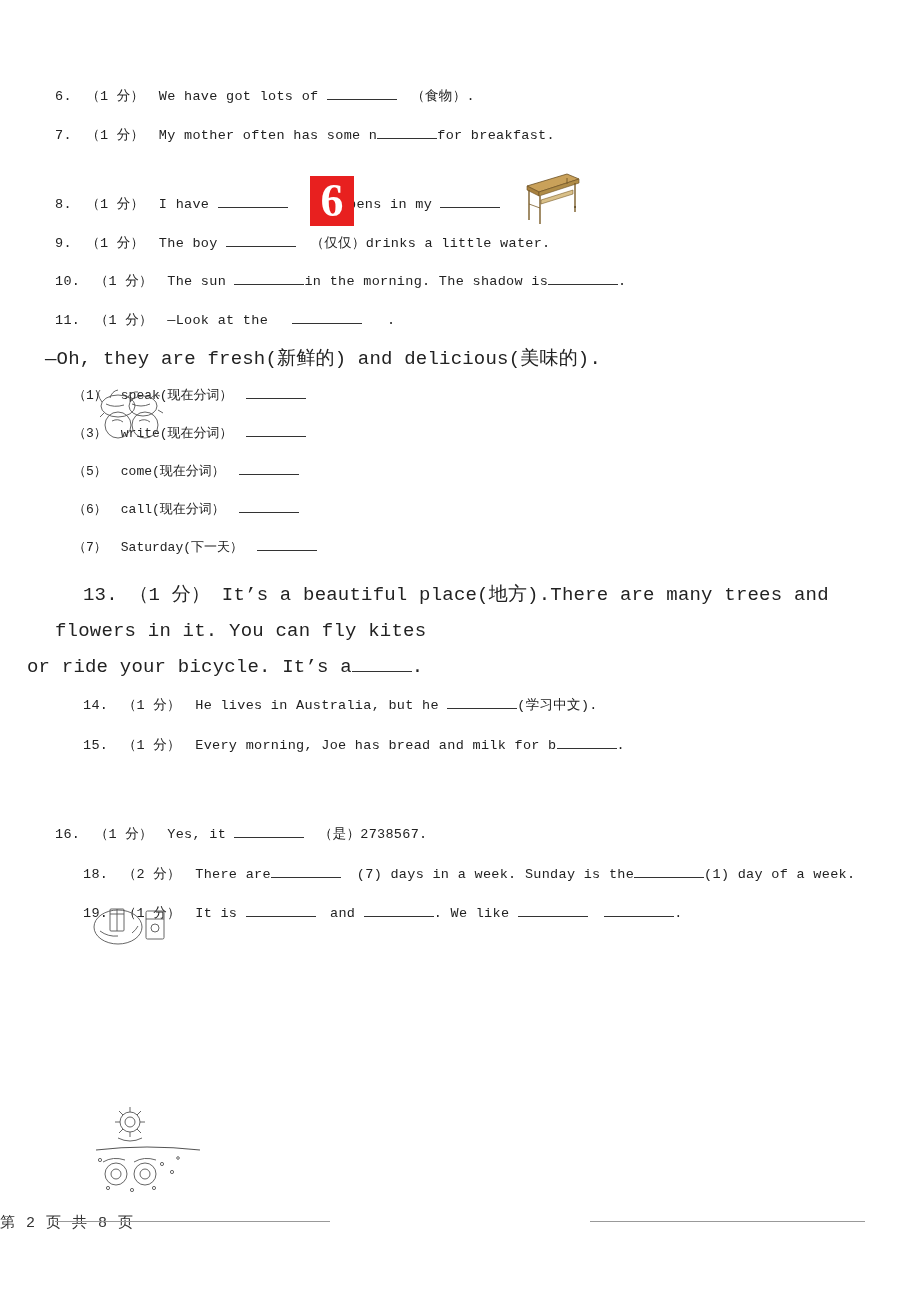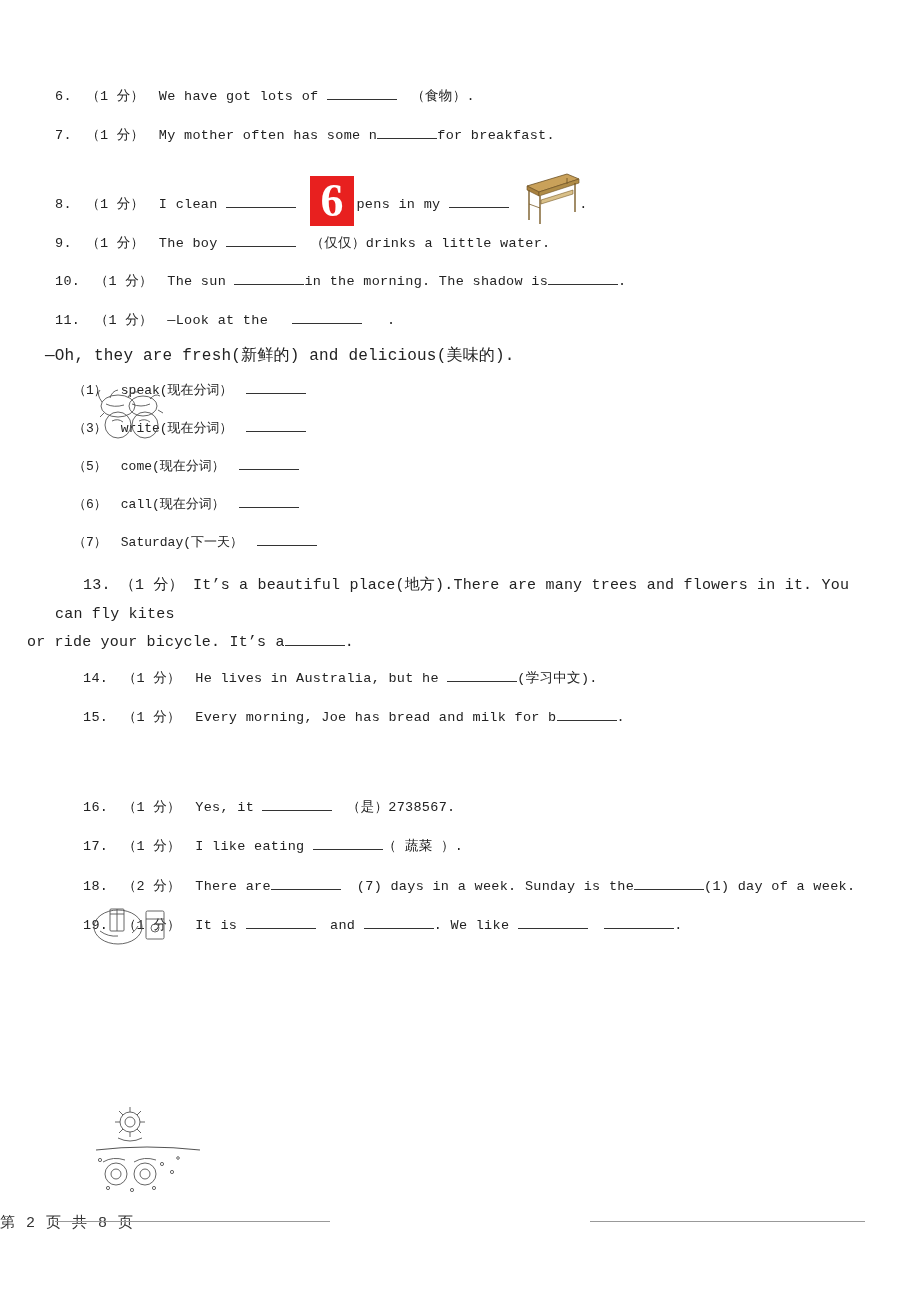--- a/index.html
+++ b/index.html
@@ -57,29 +57,29 @@
   .sub {
     font-size: 13px;
     line-height: 1.0;
     margin: 16px 0 23px 0;
     padding-left: 18px;
     white-space: nowrap;
   }
   .sub .sn { display: inline-block; width: 40px; }
 
   .wrapline {
-    font-size: 15px;
+    font-size: 19px;
     line-height: 1.9;
     margin: 0 0 10px 0;
     letter-spacing: 0.2px;
   }
   .wrapline .ind { display: inline-block; width: 28px; }
 
   .cont {
-    font-size: 16px;
+    font-size: 19px;
     margin: 0 0 4px 0;
     letter-spacing: 0.2px;
     margin-left: -10px;
   }
 
   .footer {
     position: absolute;
     left: 0;
     top: 1205px;
     width: 920px;
@@ -164,21 +164,21 @@
 
     <div class="q">
       <span class="num">7.</span>
       <span class="pts">（1 分）</span>
       <span class="txt">My mother often has some n</span><span class="blank b60"></span><span class="txt" style="margin-left:0">for breakfast.</span>
     </div>
 
     <div class="q" style="margin-bottom:23px;margin-top:54px">
       <span class="num">8.</span>
       <span class="pts">（1 分）</span>
-      <span class="txt">I clean</span>
+      <span class="txt">I have</span>
       <span class="blank b70"></span>
       <span class="txt" style="margin-left:52px">pens in my</span>
       <span class="blank b60"></span>
       <span class="txt" style="margin-left:62px">.</span>
     </div>
 
     <div class="q">
       <span class="num">9.</span>
       <span class="pts">（1 分）</span>
       <span class="txt">The boy</span>
@@ -244,34 +244,28 @@
       <span class="txt">He lives in Australia, but he</span>
       <span class="blank b70"></span><span class="txt" style="margin-left:0">(学习中文).</span>
     </div>
 
     <div class="q" style="margin-left:28px;margin-bottom:18px">
       <span class="num">15.</span>
       <span class="pts">（1 分）</span>
       <span class="txt">Every morning, Joe has bread and milk for b</span><span class="blank b60"></span><span class="txt" style="margin-left:0">.</span>
     </div>
 
-    <div class="q" style="margin-left:28px;margin-top:74px;margin-bottom:24px">
+    <div class="q" style="margin-top:74px;margin-bottom:24px">
       <span class="num">16.</span>
       <span class="pts">（1 分）</span>
       <span class="txt">Yes, it</span>
       <span class="blank b70"></span>
       <span class="txt">（是）2738567.</span>
     </div>
 
-    <div class="q" style="margin-left:28px;margin-bottom:24px">
-      <span class="num">17.</span>
-      <span class="pts">（1 分）</span>
-      <span class="txt">I like eating</span>
-      <span class="blank b70"></span><span class="txt" style="margin-left:0">（ 蔬菜 ）.</span>
-    </div>
 
     <div class="q" style="margin-left:28px;margin-bottom:24px">
       <span class="num">18.</span>
       <span class="pts">（2 分）</span>
       <span class="txt">There are</span><span class="blank b70"></span><span class="txt" style="margin-left:16px">(7) days in a week. Sunday is the</span><span class="blank b70"></span><span class="txt" style="margin-left:0">(1) day of a week.</span>
     </div>
 
     <div class="q" style="margin-left:28px;margin-bottom:18px">
       <span class="num">19.</span>
       <span class="pts">（1 分）</span>

